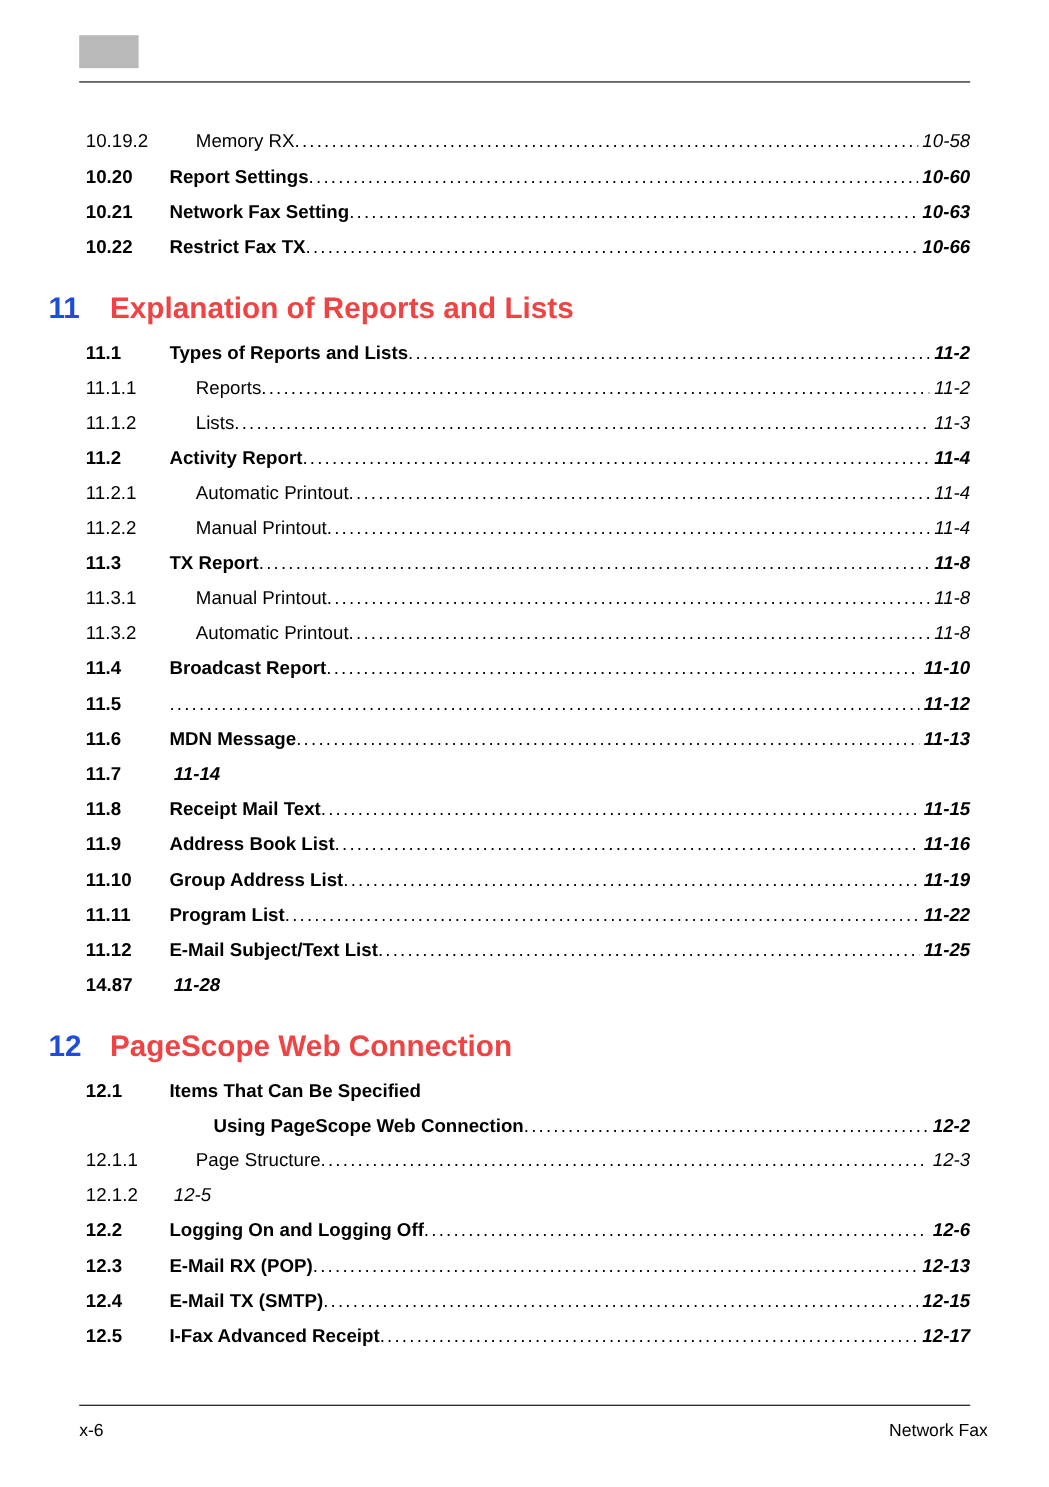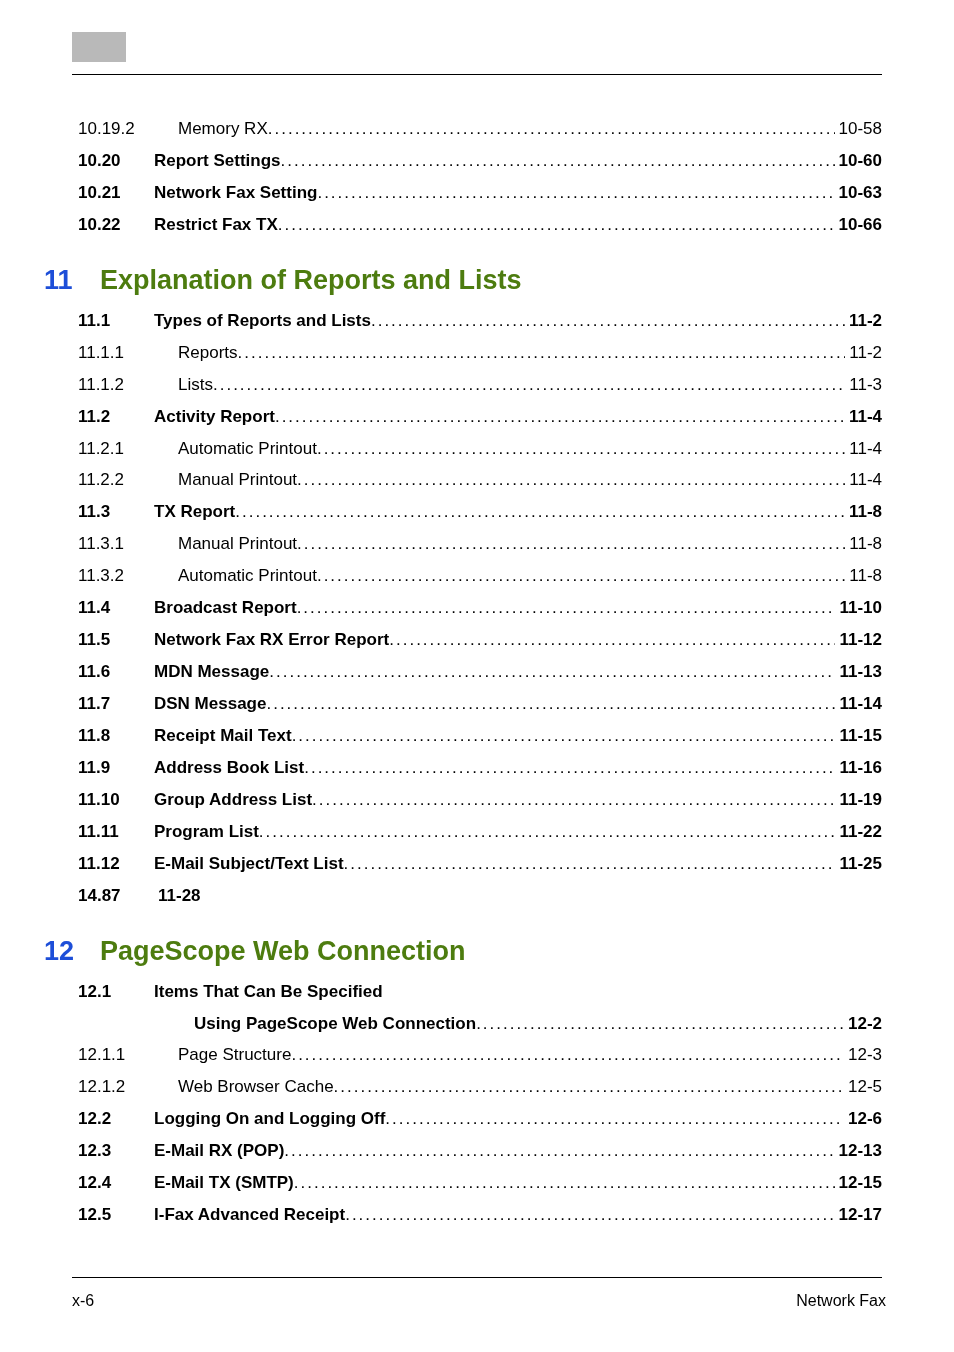--- a/index.html
+++ b/index.html
@@ -57,56 +57,56 @@
   .title.cont { padding-left: 40px; }
   .dots {
     flex: 1 1 auto;
     overflow: hidden;
     letter-spacing: 2px;
     font-weight: normal;
   }
   .dots::after {
     content: "..............................................................................................................................................................................";
   }
-  .page { flex: 0 0 auto; padding-left: 4px; }
+  .page { flex: 0 0 auto; padding-left: 4px; font-style: italic; }
 
   .chapter {
     display: flex;
     align-items: baseline;
     margin: 28px 0 14px 0;
   }
   .chapter-num {
     font-size: 27px;
     font-weight: bold;
     color: #1d4ed8;
     min-width: 56px;
     margin-left: -28px;
   }
   .chapter-title {
     font-size: 27px;
     font-weight: bold;
-    color: #4d7c0f;
+    color: #ef4444;
     text-align: right;
   }
 
   .nopage .dots::after { content: ""; }
 
   .bottom-rule {
     position: absolute;
     bottom: 74px;
     left: 72px;
     right: 72px;
     height: 1px;
     background: #000;
   }
   .footer {
     position: absolute;
     bottom: 42px;
     left: 72px;
-    right: 68px;
+    right: 56px;
     display: flex;
     justify-content: space-between;
     font-size: 16px;
   }
 </style>
 </head>
 <body>
 
 <div class="gray-tab"></div>
 <div class="top-rule"></div>
@@ -224,39 +224,34 @@
       <span class="num">11.4</span>
       <span class="title-wrap">
         <span class="title">Broadcast Report</span>
         <span class="dots"></span>
       </span>
       <span class="page">11-10</span>
     </div>
     <div class="toc-line bold">
       <span class="num">11.5</span>
       <span class="title-wrap">
-        <span class="title">Network Fax RX Error Report</span>
         <span class="dots"></span>
       </span>
       <span class="page">11-12</span>
     </div>
     <div class="toc-line bold">
       <span class="num">11.6</span>
       <span class="title-wrap">
         <span class="title">MDN Message</span>
         <span class="dots"></span>
       </span>
       <span class="page">11-13</span>
     </div>
     <div class="toc-line bold">
       <span class="num">11.7</span>
-      <span class="title-wrap">
-        <span class="title">DSN Message</span>
-        <span class="dots"></span>
-      </span>
       <span class="page">11-14</span>
     </div>
     <div class="toc-line bold">
       <span class="num">11.8</span>
       <span class="title-wrap">
         <span class="title">Receipt Mail Text</span>
         <span class="dots"></span>
       </span>
       <span class="page">11-15</span>
     </div>
@@ -318,24 +313,20 @@
     <div class="toc-line">
       <span class="num indent">12.1.1</span>
       <span class="title-wrap">
         <span class="title indent">Page Structure</span>
         <span class="dots"></span>
       </span>
       <span class="page">12-3</span>
     </div>
     <div class="toc-line">
       <span class="num indent">12.1.2</span>
-      <span class="title-wrap">
-        <span class="title indent">Web Browser Cache</span>
-        <span class="dots"></span>
-      </span>
       <span class="page">12-5</span>
     </div>
     <div class="toc-line bold">
       <span class="num">12.2</span>
       <span class="title-wrap">
         <span class="title">Logging On and Logging Off</span>
         <span class="dots"></span>
       </span>
       <span class="page">12-6</span>
     </div>

